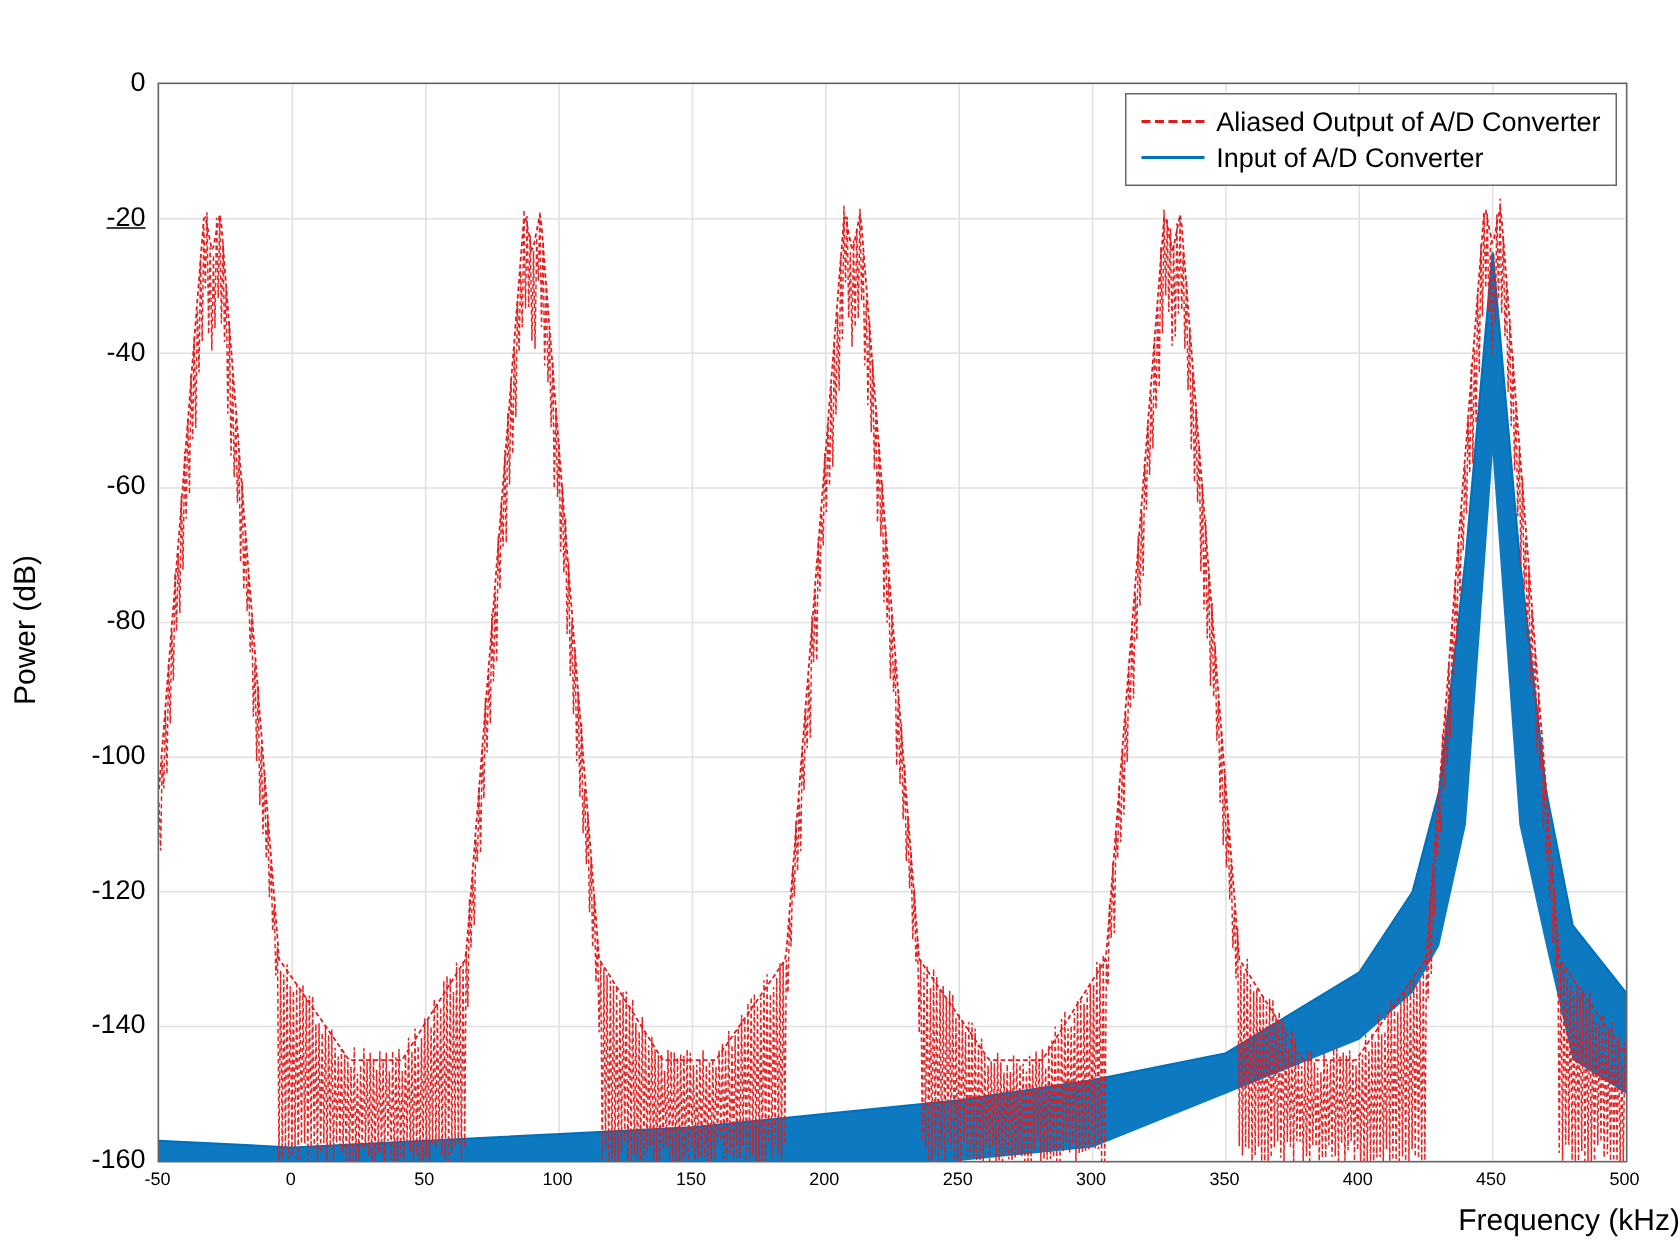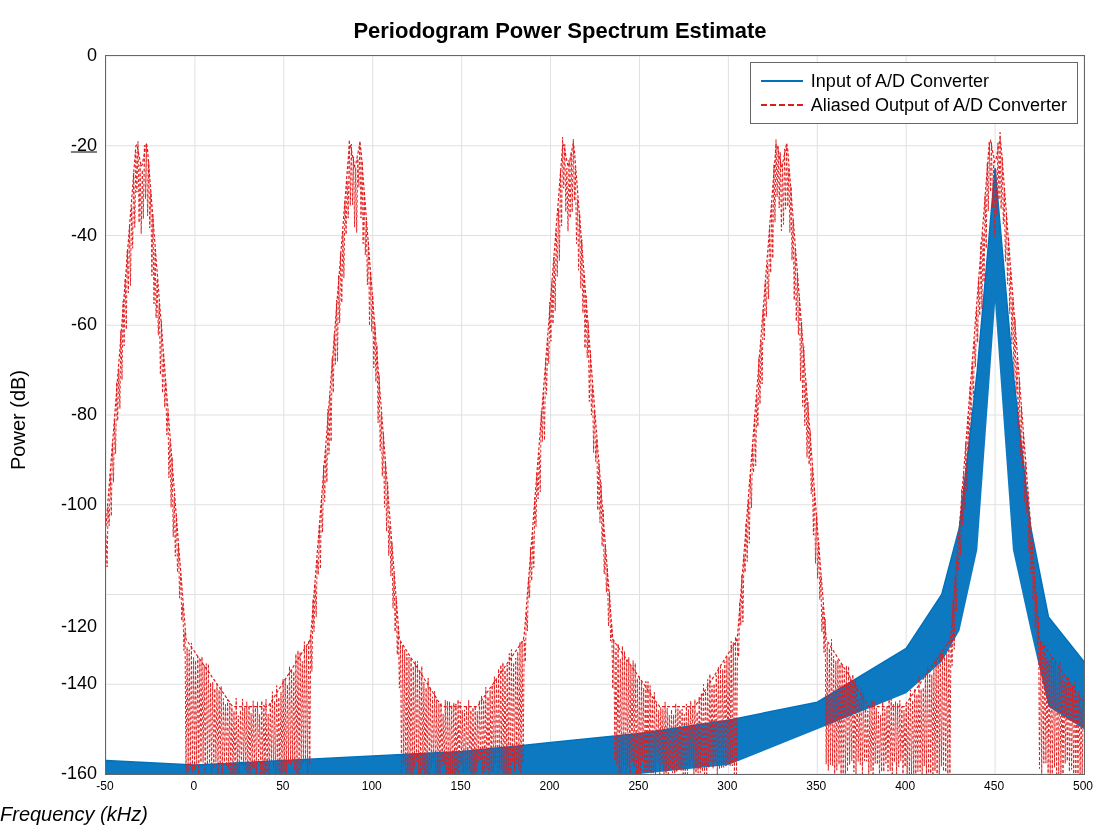--- a/index.html
+++ b/index.html
@@ -31,23 +31,22 @@
     left: 18px;
     top: 50%;
     transform: translate(-50%, -50%) rotate(-90deg);
     font-size: 20px;
   }
   .xlabel {
     position: absolute;
     bottom: 14px;
     left: 0;
     width: 100%;
-    text-align: left;
+    text-align: right;
     font-size: 20px;
-    font-style: italic;
   }
   .plot-area {
     position: absolute;
     left: 105px;
     top: 55px;
     width: 980px;
     height: 720px;
     border: 1px solid #666;
     box-sizing: border-box;
     background: #fff;
@@ -90,21 +89,20 @@
   }
   .swatch-solid { border-top-style: solid; }
   .swatch-dashed { border-top-style: dashed; }
   svg { display: block; }
 </style>
 </head>
 <body>
 
 <div class="figure">
 
-  <div class="title">Periodogram Power Spectrum Estimate</div>
   <div class="ylabel">Power (dB)</div>
   <div class="xlabel">Frequency (kHz)</div>
 
   <div class="plot-area">
     <svg id="plot-svg" width="978" height="718" viewBox="0 0 978 718" preserveAspectRatio="none">
       <g id="grid" class="grid">
           <line x1="0" y1="0" x2="0" y2="718"></line>
           <line x1="88.9090909090909" y1="0" x2="88.9090909090909" y2="718"></line>
           <line x1="177.8181818181818" y1="0" x2="177.8181818181818" y2="718"></line>
           <line x1="266.7272727272727" y1="0" x2="266.7272727272727" y2="718"></line>
@@ -131,26 +129,26 @@
           <path d="M 0 704.5375 L 88.9090909090909 709.025 L 177.8181818181818 704.5375 L 266.7272727272727 700.05 L 355.6363636363636 695.5625 L 444.5454545454545 686.5875 L 533.4545454545454 677.6125 L 622.3636363636364 664.15 L 711.2727272727273 646.2 L 800.1818181818182 592.35 L 835.7454545454545 538.5 L 853.5272727272727 471.1875 L 871.3090909090909 314.125 L 889.090909090909 112.1875 L 906.8727272727273 314.125 L 924.6545454545454 471.1875 L 942.4363636363636 560.9375 L 978 605.8125" fill="none" stroke="#0072BD" stroke-width="1.5"></path>
         </g>
       <g id="series-aliased">
           <path d="M 0.0 479.1 L 1.1 511.0 L 2.1 450.9 L 3.2 469.7 L 4.3 418.1 L 5.3 460.1 L 6.4 386.4 L 7.5 426.2 L 8.5 364.6 L 9.6 397.7 L 10.7 325.9 L 11.7 364.8 L 12.8 312.9 L 13.9 352.6 L 14.9 274.3 L 16.0 323.8 L 17.1 245.1 L 18.1 289.9 L 19.2 223.1 L 20.3 273.5 L 21.3 193.8 L 22.4 236.7 L 23.5 168.4 L 24.5 229.4 L 25.6 150.7 L 26.7 192.3 L 27.7 117.0 L 28.8 171.4 L 29.9 95.9 L 30.9 136.3 L 32.0 85.5 L 33.1 166.8 L 34.1 108.9 L 35.2 177.7 L 36.3 114.0 L 37.3 162.8 L 38.4 89.2 L 39.5 142.7 L 40.5 87.6 L 41.6 159.7 L 42.7 106.2 L 43.7 172.0 L 44.8 135.9 L 45.9 219.8 L 46.9 158.7 L 48.0 247.8 L 49.1 193.3 L 50.1 262.0 L 51.2 223.0 L 52.3 279.2 L 53.3 247.3 L 54.4 318.9 L 55.5 265.3 L 56.5 337.1 L 57.6 299.8 L 58.7 351.4 L 59.7 325.7 L 60.8 378.8 L 61.9 355.9 L 62.9 421.8 L 64.0 385.5 L 65.1 451.3 L 66.1 401.2 L 67.2 480.9 L 68.3 441.3 L 69.3 500.2 L 70.4 459.4 L 71.5 516.5 L 72.5 490.3 L 73.6 542.2 L 74.7 517.8 L 75.8 564.9 L 76.8 548.5 L 77.9 594.4 L 79.0 575.3 L 80.0 718.0 L 81.1 591.1 L 82.2 715.9 L 83.2 593.7 L 84.3 710.2 L 85.4 586.9 L 86.4 716.2 L 87.5 601.5 L 88.6 714.5 L 89.6 604.5 L 90.7 708.8 L 91.8 600.6 L 92.8 718.0 L 93.9 604.4 L 95.0 706.4 L 96.0 600.8 L 97.1 706.3 L 98.2 609.0 L 99.2 718.0 L 100.3 607.6 L 101.4 709.0 L 102.4 608.0 L 103.5 709.9 L 104.6 626.7 L 105.6 718.0 L 106.7 626.1 L 107.8 712.3 L 108.8 632.5 L 109.9 706.1 L 111.0 628.0 L 112.0 718.0 L 113.1 633.9 L 114.2 708.7 L 115.2 630.3 L 116.3 718.0 L 117.4 642.5 L 118.4 706.0 L 119.5 648.4 L 120.6 710.4 L 121.6 643.4 L 122.7 712.4 L 123.8 647.0 L 124.8 718.0 L 125.9 651.3 L 127.0 718.0 L 128.0 654.9 L 129.1 718.0 L 130.2 642.2 L 131.2 718.0 L 132.3 659.6 L 133.4 718.0 L 134.4 654.2 L 135.5 709.7 L 136.6 642.9 L 137.6 709.6 L 138.7 651.9 L 139.8 715.0 L 140.8 645.8 L 141.9 718.0 L 143.0 649.5 L 144.0 718.0 L 145.1 657.1 L 146.2 712.4 L 147.2 644.9 L 148.3 712.8 L 149.4 651.8 L 150.4 718.0 L 151.5 645.9 L 152.6 704.6 L 153.6 658.2 L 154.7 717.2 L 155.8 644.7 L 156.8 718.0 L 157.9 648.9 L 159.0 718.0 L 160.0 643.4 L 161.1 716.6 L 162.2 658.0 L 163.2 718.0 L 164.3 646.7 L 165.4 705.3 L 166.4 635.7 L 167.5 711.6 L 168.6 644.8 L 169.6 718.0 L 170.7 629.6 L 171.8 714.3 L 172.8 641.2 L 173.9 718.0 L 175.0 636.0 L 176.0 717.9 L 177.1 622.8 L 178.2 715.9 L 179.2 623.4 L 180.3 718.0 L 181.4 628.6 L 182.4 706.9 L 183.5 610.2 L 184.6 708.8 L 185.6 613.3 L 186.7 704.8 L 187.8 615.6 L 188.8 714.5 L 189.9 598.0 L 191.0 718.0 L 192.0 594.6 L 193.1 718.0 L 194.2 596.1 L 195.2 712.6 L 196.3 605.3 L 197.4 707.9 L 198.4 585.7 L 199.5 705.7 L 200.6 590.4 L 201.6 718.0 L 202.7 584.2 L 203.8 709.0 L 204.8 577.7 L 205.9 615.4 L 207.0 543.2 L 208.0 575.6 L 209.1 528.0 L 210.2 560.7 L 211.2 503.5 L 212.3 518.6 L 213.4 468.7 L 214.4 512.9 L 215.5 442.6 L 216.6 476.4 L 217.6 409.2 L 218.7 445.6 L 219.8 392.8 L 220.9 426.4 L 221.9 353.0 L 223.0 398.3 L 224.1 338.4 L 225.1 385.6 L 226.2 301.5 L 227.3 336.8 L 228.3 278.3 L 229.4 308.4 L 230.5 244.0 L 231.5 305.7 L 232.6 219.1 L 233.7 267.0 L 234.7 196.2 L 235.8 246.7 L 236.9 175.1 L 237.9 222.1 L 239.0 144.5 L 240.1 178.5 L 241.1 124.6 L 242.2 162.1 L 243.3 83.8 L 244.3 149.7 L 245.4 88.0 L 246.5 148.6 L 247.5 100.8 L 248.6 171.1 L 249.7 111.4 L 250.7 176.5 L 251.8 102.6 L 252.9 131.2 L 253.9 84.8 L 255.0 162.1 L 256.1 104.9 L 257.1 187.7 L 258.2 135.2 L 259.3 198.9 L 260.3 164.9 L 261.4 228.8 L 262.5 185.0 L 263.5 269.7 L 264.6 215.8 L 265.7 275.3 L 266.7 239.0 L 267.8 311.9 L 268.9 268.2 L 269.9 325.9 L 271.0 289.3 L 272.1 366.7 L 273.1 318.8 L 274.2 394.6 L 275.3 358.0 L 276.3 420.3 L 277.4 377.5 L 278.5 451.3 L 279.5 405.0 L 280.6 475.4 L 281.7 426.4 L 282.7 499.5 L 283.8 469.8 L 284.9 520.1 L 285.9 486.2 L 287.0 552.2 L 288.1 517.2 L 289.1 575.8 L 290.2 542.0 L 291.3 598.8 L 292.3 569.6 L 293.4 632.1 L 294.5 586.1 L 295.5 718.0 L 296.6 589.7 L 297.7 709.5 L 298.7 594.0 L 299.8 718.0 L 300.9 597.9 L 301.9 716.3 L 303.0 601.1 L 304.1 718.0 L 305.1 601.4 L 306.2 718.0 L 307.3 610.1 L 308.3 712.2 L 309.4 605.4 L 310.5 704.8 L 311.5 605.0 L 312.6 718.0 L 313.7 614.4 L 314.7 718.0 L 315.8 610.2 L 316.9 713.3 L 317.9 626.0 L 319.0 718.0 L 320.1 631.8 L 321.1 718.0 L 322.2 622.0 L 323.3 718.0 L 324.3 631.2 L 325.4 712.5 L 326.5 640.8 L 327.5 707.5 L 328.6 635.1 L 329.7 718.0 L 330.7 643.5 L 331.8 718.0 L 332.9 647.4 L 333.9 718.0 L 335.0 647.0 L 336.1 708.9 L 337.1 657.9 L 338.2 708.5 L 339.3 644.0 L 340.3 717.2 L 341.4 645.0 L 342.5 717.8 L 343.5 645.6 L 344.6 718.0 L 345.7 649.0 L 346.7 718.0 L 347.8 646.8 L 348.9 718.0 L 349.9 647.9 L 351.0 715.1 L 352.1 643.7 L 353.1 718.0 L 354.2 645.9 L 355.3 709.5 L 356.3 654.1 L 357.4 717.0 L 358.5 653.8 L 359.5 715.4 L 360.6 649.7 L 361.7 715.3 L 362.7 644.2 L 363.8 715.8 L 364.9 654.2 L 365.9 718.0 L 367.0 651.5 L 368.1 718.0 L 369.2 649.8 L 370.2 716.0 L 371.3 655.2 L 372.4 706.1 L 373.4 644.2 L 374.5 704.8 L 375.6 639.3 L 376.6 716.6 L 377.7 643.9 L 378.8 715.7 L 379.8 631.3 L 380.9 712.6 L 382.0 640.6 L 383.0 718.0 L 384.1 634.2 L 385.2 715.9 L 386.2 629.1 L 387.3 715.8 L 388.4 620.7 L 389.4 708.3 L 390.5 622.7 L 391.6 718.0 L 392.6 612.7 L 393.7 713.0 L 394.8 608.8 L 395.8 714.9 L 396.9 606.5 L 398.0 718.0 L 399.0 614.1 L 400.1 718.0 L 401.2 609.0 L 402.2 718.0 L 403.3 597.5 L 404.4 718.0 L 405.4 593.5 L 406.5 706.3 L 407.6 606.6 L 408.6 715.6 L 409.7 602.0 L 410.8 707.3 L 411.8 595.8 L 412.9 713.4 L 414.0 586.2 L 415.0 718.0 L 416.1 585.3 L 417.2 706.7 L 418.2 583.8 L 419.3 605.8 L 420.4 556.2 L 421.4 575.0 L 422.5 521.8 L 423.6 541.6 L 424.6 491.6 L 425.7 524.8 L 426.8 476.8 L 427.8 511.5 L 428.9 441.6 L 430.0 470.8 L 431.0 416.5 L 432.1 442.9 L 433.2 397.1 L 434.2 435.9 L 435.3 354.9 L 436.4 385.5 L 437.4 336.7 L 438.5 384.4 L 439.6 302.5 L 440.6 338.3 L 441.7 283.7 L 442.8 307.7 L 443.8 246.0 L 444.9 285.3 L 446.0 225.2 L 447.0 267.9 L 448.1 201.0 L 449.2 255.1 L 450.2 174.2 L 451.3 220.4 L 452.4 152.4 L 453.4 204.5 L 454.5 115.1 L 455.6 170.0 L 456.6 81.1 L 457.7 132.4 L 458.8 88.5 L 459.8 155.9 L 460.9 112.1 L 462.0 175.2 L 463.0 104.3 L 464.1 162.2 L 465.2 96.3 L 466.2 156.2 L 467.3 83.1 L 468.4 144.7 L 469.4 112.7 L 470.5 187.7 L 471.6 143.5 L 472.6 214.2 L 473.7 157.7 L 474.8 232.2 L 475.8 183.5 L 476.9 257.1 L 478.0 217.8 L 479.0 292.4 L 480.1 240.1 L 481.2 301.6 L 482.2 266.5 L 483.3 345.5 L 484.4 294.9 L 485.4 359.1 L 486.5 329.9 L 487.6 396.5 L 488.6 354.2 L 489.7 405.4 L 490.8 383.1 L 491.8 454.4 L 492.9 407.4 L 494.0 466.6 L 495.0 426.3 L 496.1 490.2 L 497.2 454.0 L 498.2 518.0 L 499.3 489.7 L 500.4 536.3 L 501.4 511.7 L 502.5 570.3 L 503.6 536.3 L 504.6 585.1 L 505.7 570.1 L 506.8 632.8 L 507.8 583.6 L 508.9 704.7 L 510.0 592.4 L 511.0 708.6 L 512.1 587.5 L 513.2 718.0 L 514.3 602.5 L 515.3 718.0 L 516.4 590.0 L 517.5 712.5 L 518.5 594.9 L 519.6 718.0 L 520.7 603.9 L 521.7 711.2 L 522.8 601.4 L 523.9 718.0 L 524.9 609.6 L 526.0 705.9 L 527.1 604.6 L 528.1 709.8 L 529.2 607.2 L 530.3 718.0 L 531.3 622.3 L 532.4 718.0 L 533.5 619.8 L 534.5 718.0 L 535.6 625.1 L 536.7 705.2 L 537.7 631.9 L 538.8 715.3 L 539.9 625.4 L 540.9 715.4 L 542.0 625.6 L 543.1 714.9 L 544.1 629.6 L 545.2 718.0 L 546.3 640.5 L 547.3 718.0 L 548.4 636.4 L 549.5 718.0 L 550.5 646.9 L 551.6 707.6 L 552.7 654.4 L 553.7 718.0 L 554.8 651.5 L 555.9 708.4 L 556.9 652.8 L 558.0 718.0 L 559.1 645.9 L 560.1 718.0 L 561.2 652.1 L 562.3 718.0 L 563.3 659.0 L 564.4 712.8 L 565.5 653.6 L 566.5 716.9 L 567.6 658.7 L 568.7 718.0 L 569.7 647.5 L 570.8 716.4 L 571.9 652.8 L 572.9 713.9 L 574.0 653.6 L 575.1 714.9 L 576.1 653.2 L 577.2 718.0 L 578.3 658.3 L 579.3 718.0 L 580.4 647.9 L 581.5 718.0 L 582.5 653.6 L 583.6 710.5 L 584.7 645.0 L 585.7 704.6 L 586.8 649.9 L 587.9 718.0 L 588.9 643.5 L 590.0 716.9 L 591.1 655.9 L 592.1 717.2 L 593.2 641.3 L 594.3 716.7 L 595.3 637.7 L 596.4 715.8 L 597.5 628.4 L 598.5 718.0 L 599.6 635.3 L 600.7 718.0 L 601.7 623.4 L 602.8 711.9 L 603.9 618.0 L 604.9 705.4 L 606.0 629.6 L 607.1 712.6 L 608.1 627.9 L 609.2 707.2 L 610.3 619.3 L 611.3 718.0 L 612.4 611.3 L 613.5 713.4 L 614.5 610.8 L 615.6 712.5 L 616.7 613.2 L 617.7 711.3 L 618.8 605.6 L 619.9 710.1 L 620.9 600.8 L 622.0 707.0 L 623.1 600.4 L 624.1 709.6 L 625.2 585.4 L 626.3 710.0 L 627.3 586.3 L 628.4 718.0 L 629.5 580.5 L 630.5 718.0 L 631.6 583.5 L 632.7 601.0 L 633.7 545.6 L 634.8 569.3 L 635.9 518.6 L 636.9 566.1 L 638.0 499.7 L 639.1 516.4 L 640.1 467.1 L 641.2 505.5 L 642.3 444.1 L 643.3 487.2 L 644.4 418.9 L 645.5 451.9 L 646.5 391.3 L 647.6 416.7 L 648.7 359.1 L 649.7 409.7 L 650.8 339.4 L 651.9 370.6 L 652.9 301.3 L 654.0 348.1 L 655.1 284.9 L 656.1 328.0 L 657.2 253.3 L 658.3 283.8 L 659.3 226.5 L 660.4 260.7 L 661.5 206.8 L 662.6 243.0 L 663.6 171.7 L 664.7 216.9 L 665.8 147.3 L 666.8 202.4 L 667.9 108.8 L 669.0 166.1 L 670.0 83.6 L 671.1 141.0 L 672.2 90.4 L 673.2 152.0 L 674.3 96.1 L 675.4 174.7 L 676.4 106.9 L 677.5 168.4 L 678.6 92.9 L 679.6 153.2 L 680.7 90.7 L 681.8 150.7 L 682.8 111.9 L 683.9 176.5 L 685.0 130.3 L 686.0 204.2 L 687.1 163.9 L 688.2 244.2 L 689.2 192.3 L 690.3 265.5 L 691.4 216.5 L 692.4 278.8 L 693.5 240.4 L 694.6 325.1 L 695.6 266.1 L 696.7 350.4 L 697.8 290.3 L 698.8 369.7 L 699.9 325.9 L 701.0 401.4 L 702.0 345.9 L 703.1 408.7 L 704.2 374.7 L 705.2 437.8 L 706.3 410.8 L 707.4 479.1 L 708.4 431.0 L 709.5 507.3 L 710.6 459.8 L 711.6 522.3 L 712.7 486.7 L 713.8 543.7 L 714.8 519.9 L 715.9 575.9 L 717.0 549.6 L 718.0 596.4 L 719.1 562.7 L 720.2 708.1 L 721.2 587.6 L 722.3 714.4 L 723.4 592.4 L 724.4 708.6 L 725.5 583.2 L 726.6 709.6 L 727.6 600.2 L 728.7 718.0 L 729.8 604.8 L 730.8 714.2 L 731.9 603.4 L 733.0 708.4 L 734.0 608.1 L 735.1 718.0 L 736.2 607.9 L 737.2 718.0 L 738.3 614.9 L 739.4 718.0 L 740.4 609.7 L 741.5 715.6 L 742.6 610.2 L 743.6 708.6 L 744.7 621.8 L 745.8 704.9 L 746.8 618.4 L 747.9 715.8 L 749.0 623.9 L 750.0 718.0 L 751.1 629.3 L 752.2 705.4 L 753.2 642.8 L 754.3 708.5 L 755.4 630.8 L 756.4 718.0 L 757.5 636.2 L 758.6 704.8 L 759.6 649.9 L 760.7 705.2 L 761.8 654.8 L 762.8 718.0 L 763.9 650.2 L 765.0 714.9 L 766.0 644.3 L 767.1 718.0 L 768.2 644.9 L 769.2 707.4 L 770.3 652.2 L 771.4 708.4 L 772.4 655.9 L 773.5 718.0 L 774.6 658.9 L 775.6 715.8 L 776.7 645.8 L 777.8 715.8 L 778.8 653.3 L 779.9 707.4 L 781.0 651.2 L 782.0 715.3 L 783.1 643.2 L 784.2 714.9 L 785.2 643.0 L 786.3 718.0 L 787.4 648.3 L 788.4 706.1 L 789.5 645.6 L 790.6 717.8 L 791.6 647.6 L 792.7 710.8 L 793.8 644.4 L 794.8 704.6 L 795.9 650.7 L 797.0 718.0 L 798.0 654.2 L 799.1 710.9 L 800.2 649.0 L 801.2 718.0 L 802.3 647.0 L 803.4 718.0 L 804.4 633.9 L 805.5 718.0 L 806.6 644.1 L 807.7 718.0 L 808.7 632.8 L 809.8 718.0 L 810.9 638.2 L 811.9 715.6 L 813.0 620.3 L 814.1 715.4 L 815.1 633.5 L 816.2 718.0 L 817.3 631.5 L 818.3 710.0 L 819.4 617.9 L 820.5 718.0 L 821.5 610.5 L 822.6 717.3 L 823.7 614.9 L 824.7 717.5 L 825.8 618.8 L 826.9 718.0 L 827.9 612.6 L 829.0 715.1 L 830.1 604.6 L 831.1 718.0 L 832.2 608.5 L 833.3 718.0 L 834.3 599.2 L 835.4 710.2 L 836.5 597.1 L 837.5 715.3 L 838.6 600.8 L 839.7 716.2 L 840.7 597.3 L 841.8 718.0 L 842.9 592.3 L 843.9 717.6 L 845.0 580.3 L 846.1 609.7 L 847.1 543.6 L 848.2 593.3 L 849.3 520.3 L 850.3 555.1 L 851.4 502.8 L 852.5 514.8 L 853.5 477.7 L 854.6 498.8 L 855.7 433.0 L 856.7 469.7 L 857.8 417.6 L 858.9 452.7 L 859.9 386.2 L 861.0 435.5 L 862.1 359.4 L 863.1 394.9 L 864.2 330.2 L 865.3 372.7 L 866.3 307.3 L 867.4 341.3 L 868.5 284.3 L 869.5 310.9 L 870.6 253.9 L 871.7 286.7 L 872.7 223.7 L 873.8 259.6 L 874.9 186.7 L 875.9 252.9 L 877.0 176.4 L 878.1 226.2 L 879.1 139.7 L 880.2 192.5 L 881.3 106.5 L 882.3 154.9 L 883.4 87.4 L 884.5 135.8 L 885.5 85.7 L 886.6 152.0 L 887.7 105.7 L 888.7 180.3 L 889.8 112.6 L 890.9 159.0 L 891.9 86.8 L 893.0 143.6 L 894.1 76.3 L 895.1 153.0 L 896.2 101.1 L 897.3 168.1 L 898.3 134.2 L 899.4 205.4 L 900.5 159.5 L 901.5 228.2 L 902.6 181.1 L 903.7 257.6 L 904.7 214.5 L 905.8 288.1 L 906.9 243.0 L 907.9 320.7 L 909.0 262.6 L 910.1 336.8 L 911.1 302.4 L 912.2 372.2 L 913.3 323.8 L 914.3 399.9 L 915.4 350.2 L 916.5 411.1 L 917.5 378.7 L 918.6 445.6 L 919.7 406.5 L 920.7 456.9 L 921.8 435.5 L 922.9 495.5 L 923.9 461.6 L 925.0 517.1 L 926.1 486.7 L 927.1 543.5 L 928.2 522.3 L 929.3 572.6 L 930.3 538.3 L 931.4 588.7 L 932.5 562.4 L 933.5 712.6 L 934.6 586.0 L 935.7 717.8 L 936.7 588.9 L 937.8 707.2 L 938.9 595.5 L 939.9 707.2 L 941.0 601.0 L 942.1 717.5 L 943.1 604.5 L 944.2 718.0 L 945.3 600.7 L 946.3 718.0 L 947.4 606.9 L 948.5 711.4 L 949.5 604.0 L 950.6 718.0 L 951.7 612.5 L 952.7 718.0 L 953.8 605.2 L 954.9 718.0 L 956.0 620.0 L 957.0 718.0 L 958.1 625.8 L 959.2 707.5 L 960.2 625.9 L 961.3 705.2 L 962.4 620.2 L 963.4 715.7 L 964.5 628.7 L 965.6 713.5 L 966.6 632.0 L 967.7 718.0 L 968.8 625.4 L 969.8 718.0 L 970.9 640.4 L 972.0 718.0 L 973.0 634.8 L 974.1 718.0 L 975.2 651.9 L 976.2 718.0 L 977.3 638.8 " fill="none" stroke="#E11B1B" stroke-width="1" stroke-dasharray="3,2" stroke-opacity="0.95"></path>
           <path d="M 0.0 470.2 L 1.1 456.6 L 2.1 443.0 L 3.2 429.4 L 4.3 415.8 L 5.3 402.2 L 6.4 388.7 L 7.5 375.1 L 8.5 361.5 L 9.6 347.9 L 10.7 334.3 L 11.7 320.7 L 12.8 307.1 L 13.9 293.6 L 14.9 280.0 L 16.0 266.4 L 17.1 252.8 L 18.1 239.2 L 19.2 225.6 L 20.3 212.1 L 21.3 198.5 L 22.4 184.9 L 23.5 171.3 L 24.5 157.7 L 25.6 144.1 L 26.7 130.5 L 27.7 117.0 L 28.8 103.4 L 29.9 89.8 L 30.9 88.9 L 32.0 94.2 L 33.1 99.6 L 34.1 105.0 L 35.2 110.4 L 36.3 108.6 L 37.3 103.2 L 38.4 97.8 L 39.5 92.4 L 40.5 87.1 L 41.6 94.3 L 42.7 107.9 L 43.7 121.5 L 44.8 135.1 L 45.9 148.7 L 46.9 162.2 L 48.0 175.8 L 49.1 189.4 L 50.1 203.0 L 51.2 216.6 L 52.3 230.2 L 53.3 243.8 L 54.4 257.3 L 55.5 270.9 L 56.5 284.5 L 57.6 298.1 L 58.7 311.7 L 59.7 325.3 L 60.8 338.8 L 61.9 352.4 L 62.9 366.0 L 64.0 379.6 L 65.1 393.2 L 66.1 406.8 L 67.2 420.4 L 68.3 433.9 L 69.3 447.5 L 70.4 461.1 L 71.5 474.7 L 72.5 488.3 L 73.6 501.9 L 74.7 515.5 L 75.8 529.0 L 76.8 542.6 L 77.9 556.2 L 79.0 569.8 L 80.0 583.4 L 81.1 584.9 L 82.2 586.5 L 83.2 588.0 L 84.3 589.5 L 85.4 591.1 L 86.4 592.6 L 87.5 594.1 L 88.6 595.7 L 89.6 597.2 L 90.7 598.8 L 91.8 600.3 L 92.8 601.8 L 93.9 603.4 L 95.0 604.9 L 96.0 606.5 L 97.1 608.0 L 98.2 609.5 L 99.2 611.1 L 100.3 612.6 L 101.4 614.1 L 102.4 615.7 L 103.5 617.2 L 104.6 618.8 L 105.6 620.3 L 106.7 621.8 L 107.8 623.4 L 108.8 624.9 L 109.9 626.5 L 111.0 628.0 L 112.0 629.5 L 113.1 631.1 L 114.2 632.6 L 115.2 634.1 L 116.3 635.7 L 117.4 637.2 L 118.4 638.8 L 119.5 640.3 L 120.6 641.8 L 121.6 643.4 L 122.7 644.9 L 123.8 646.5 L 124.8 648.0 L 125.9 649.5 L 127.0 650.7 L 128.0 650.7 L 129.1 650.7 L 130.2 650.7 L 131.2 650.7 L 132.3 650.7 L 133.4 650.7 L 134.4 650.7 L 135.5 650.7 L 136.6 650.7 L 137.6 650.7 L 138.7 650.7 L 139.8 650.7 L 140.8 650.7 L 141.9 650.7 L 143.0 650.7 L 144.0 650.7 L 145.1 650.7 L 146.2 650.7 L 147.2 650.7 L 148.3 650.7 L 149.4 650.7 L 150.4 650.7 L 151.5 650.7 L 152.6 650.7 L 153.6 650.7 L 154.7 650.7 L 155.8 650.7 L 156.8 650.7 L 157.9 650.7 L 159.0 650.7 L 160.0 650.7 L 161.1 650.7 L 162.2 650.5 L 163.2 648.8 L 164.3 647.1 L 165.4 645.4 L 166.4 643.7 L 167.5 642.0 L 168.6 640.4 L 169.6 638.7 L 170.7 637.0 L 171.8 635.3 L 172.8 633.6 L 173.9 631.9 L 175.0 630.2 L 176.0 628.5 L 177.1 626.8 L 178.2 625.1 L 179.2 623.4 L 180.3 621.7 L 181.4 620.0 L 182.4 618.4 L 183.5 616.7 L 184.6 615.0 L 185.6 613.3 L 186.7 611.6 L 187.8 609.9 L 188.8 608.2 L 189.9 606.5 L 191.0 604.8 L 192.0 603.1 L 193.1 601.4 L 194.2 599.7 L 195.2 598.0 L 196.3 596.4 L 197.4 594.7 L 198.4 593.0 L 199.5 591.3 L 200.6 589.6 L 201.6 587.9 L 202.7 586.2 L 203.8 584.5 L 204.8 578.8 L 205.9 565.3 L 207.0 551.7 L 208.0 538.1 L 209.1 524.5 L 210.2 510.9 L 211.2 497.3 L 212.3 483.8 L 213.4 470.2 L 214.4 456.6 L 215.5 443.0 L 216.6 429.4 L 217.6 415.8 L 218.7 402.2 L 219.8 388.7 L 220.9 375.1 L 221.9 361.5 L 223.0 347.9 L 224.1 334.3 L 225.1 320.7 L 226.2 307.1 L 227.3 293.6 L 228.3 280.0 L 229.4 266.4 L 230.5 252.8 L 231.5 239.2 L 232.6 225.6 L 233.7 212.1 L 234.7 198.5 L 235.8 184.9 L 236.9 171.3 L 237.9 157.7 L 239.0 144.1 L 240.1 130.5 L 241.1 117.0 L 242.2 103.4 L 243.3 89.8 L 244.3 88.9 L 245.4 94.2 L 246.5 99.6 L 247.5 105.0 L 248.6 110.4 L 249.7 108.6 L 250.7 103.2 L 251.8 97.8 L 252.9 92.4 L 253.9 87.1 L 255.0 94.3 L 256.1 107.9 L 257.1 121.5 L 258.2 135.1 L 259.3 148.7 L 260.3 162.2 L 261.4 175.8 L 262.5 189.4 L 263.5 203.0 L 264.6 216.6 L 265.7 230.2 L 266.7 243.8 L 267.8 257.3 L 268.9 270.9 L 269.9 284.5 L 271.0 298.1 L 272.1 311.7 L 273.1 325.3 L 274.2 338.8 L 275.3 352.4 L 276.3 366.0 L 277.4 379.6 L 278.5 393.2 L 279.5 406.8 L 280.6 420.4 L 281.7 433.9 L 282.7 447.5 L 283.8 461.1 L 284.9 474.7 L 285.9 488.3 L 287.0 501.9 L 288.1 515.5 L 289.1 529.0 L 290.2 542.6 L 291.3 556.2 L 292.3 569.8 L 293.4 583.4 L 294.5 585.1 L 295.5 586.8 L 296.6 588.5 L 297.7 590.1 L 298.7 591.8 L 299.8 593.5 L 300.9 595.2 L 301.9 596.9 L 303.0 598.6 L 304.1 600.3 L 305.1 602.0 L 306.2 603.7 L 307.3 605.4 L 308.3 607.1 L 309.4 608.8 L 310.5 610.5 L 311.5 612.1 L 312.6 613.8 L 313.7 615.5 L 314.7 617.2 L 315.8 618.9 L 316.9 620.6 L 317.9 622.3 L 319.0 624.0 L 320.1 625.7 L 321.1 627.4 L 322.2 629.1 L 323.3 630.8 L 324.3 632.5 L 325.4 634.1 L 326.5 635.8 L 327.5 637.5 L 328.6 639.2 L 329.7 640.9 L 330.7 642.6 L 331.8 644.3 L 332.9 646.0 L 333.9 647.7 L 335.0 649.4 L 336.1 650.7 L 337.1 650.7 L 338.2 650.7 L 339.3 650.7 L 340.3 650.7 L 341.4 650.7 L 342.5 650.7 L 343.5 650.7 L 344.6 650.7 L 345.7 650.7 L 346.7 650.7 L 347.8 650.7 L 348.9 650.7 L 349.9 650.7 L 351.0 650.7 L 352.1 650.7 L 353.1 650.7 L 354.2 650.7 L 355.3 650.7 L 356.3 650.7 L 357.4 650.7 L 358.5 650.7 L 359.5 650.7 L 360.6 650.7 L 361.7 650.7 L 362.7 650.7 L 363.8 650.7 L 364.9 650.7 L 365.9 650.7 L 367.0 650.7 L 368.1 650.7 L 369.2 650.7 L 370.2 650.7 L 371.3 650.6 L 372.4 649.0 L 373.4 647.5 L 374.5 645.9 L 375.6 644.4 L 376.6 642.9 L 377.7 641.3 L 378.8 639.8 L 379.8 638.3 L 380.9 636.7 L 382.0 635.2 L 383.0 633.6 L 384.1 632.1 L 385.2 630.6 L 386.2 629.0 L 387.3 627.5 L 388.4 625.9 L 389.4 624.4 L 390.5 622.9 L 391.6 621.3 L 392.6 619.8 L 393.7 618.2 L 394.8 616.7 L 395.8 615.2 L 396.9 613.6 L 398.0 612.1 L 399.0 610.6 L 400.1 609.0 L 401.2 607.5 L 402.2 605.9 L 403.3 604.4 L 404.4 602.9 L 405.4 601.3 L 406.5 599.8 L 407.6 598.2 L 408.6 596.7 L 409.7 595.2 L 410.8 593.6 L 411.8 592.1 L 412.9 590.6 L 414.0 589.0 L 415.0 587.5 L 416.1 585.9 L 417.2 584.4 L 418.2 578.8 L 419.3 565.3 L 420.4 551.7 L 421.4 538.1 L 422.5 524.5 L 423.6 510.9 L 424.6 497.3 L 425.7 483.8 L 426.8 470.2 L 427.8 456.6 L 428.9 443.0 L 430.0 429.4 L 431.0 415.8 L 432.1 402.2 L 433.2 388.7 L 434.2 375.1 L 435.3 361.5 L 436.4 347.9 L 437.4 334.3 L 438.5 320.7 L 439.6 307.1 L 440.6 293.6 L 441.7 280.0 L 442.8 266.4 L 443.8 252.8 L 444.9 239.2 L 446.0 225.6 L 447.0 212.1 L 448.1 198.5 L 449.2 184.9 L 450.2 171.3 L 451.3 157.7 L 452.4 144.1 L 453.4 130.5 L 454.5 117.0 L 455.6 103.4 L 456.6 89.8 L 457.7 88.9 L 458.8 94.2 L 459.8 99.6 L 460.9 105.0 L 462.0 110.4 L 463.0 108.6 L 464.1 103.2 L 465.2 97.8 L 466.2 92.4 L 467.3 87.1 L 468.4 94.3 L 469.4 107.9 L 470.5 121.5 L 471.6 135.1 L 472.6 148.7 L 473.7 162.2 L 474.8 175.8 L 475.8 189.4 L 476.9 203.0 L 478.0 216.6 L 479.0 230.2 L 480.1 243.8 L 481.2 257.3 L 482.2 270.9 L 483.3 284.5 L 484.4 298.1 L 485.4 311.7 L 486.5 325.3 L 487.6 338.8 L 488.6 352.4 L 489.7 366.0 L 490.8 379.6 L 491.8 393.2 L 492.9 406.8 L 494.0 420.4 L 495.0 433.9 L 496.1 447.5 L 497.2 461.1 L 498.2 474.7 L 499.3 488.3 L 500.4 501.9 L 501.4 515.5 L 502.5 529.0 L 503.6 542.6 L 504.6 556.2 L 505.7 569.8 L 506.8 583.4 L 507.8 584.9 L 508.9 586.5 L 510.0 588.0 L 511.0 589.5 L 512.1 591.1 L 513.2 592.6 L 514.3 594.1 L 515.3 595.7 L 516.4 597.2 L 517.5 598.8 L 518.5 600.3 L 519.6 601.8 L 520.7 603.4 L 521.7 604.9 L 522.8 606.5 L 523.9 608.0 L 524.9 609.5 L 526.0 611.1 L 527.1 612.6 L 528.1 614.1 L 529.2 615.7 L 530.3 617.2 L 531.3 618.8 L 532.4 620.3 L 533.5 621.8 L 534.5 623.4 L 535.6 624.9 L 536.7 626.5 L 537.7 628.0 L 538.8 629.5 L 539.9 631.1 L 540.9 632.6 L 542.0 634.1 L 543.1 635.7 L 544.1 637.2 L 545.2 638.8 L 546.3 640.3 L 547.3 641.8 L 548.4 643.4 L 549.5 644.9 L 550.5 646.5 L 551.6 648.0 L 552.7 649.5 L 553.7 650.7 L 554.8 650.7 L 555.9 650.7 L 556.9 650.7 L 558.0 650.7 L 559.1 650.7 L 560.1 650.7 L 561.2 650.7 L 562.3 650.7 L 563.3 650.7 L 564.4 650.7 L 565.5 650.7 L 566.5 650.7 L 567.6 650.7 L 568.7 650.7 L 569.7 650.7 L 570.8 650.7 L 571.9 650.7 L 572.9 650.7 L 574.0 650.7 L 575.1 650.7 L 576.1 650.7 L 577.2 650.7 L 578.3 650.7 L 579.3 650.7 L 580.4 650.7 L 581.5 650.7 L 582.5 650.7 L 583.6 650.7 L 584.7 650.7 L 585.7 650.7 L 586.8 650.7 L 587.9 650.7 L 588.9 650.5 L 590.0 648.8 L 591.1 647.1 L 592.1 645.4 L 593.2 643.7 L 594.3 642.0 L 595.3 640.4 L 596.4 638.7 L 597.5 637.0 L 598.5 635.3 L 599.6 633.6 L 600.7 631.9 L 601.7 630.2 L 602.8 628.5 L 603.9 626.8 L 604.9 625.1 L 606.0 623.4 L 607.1 621.7 L 608.1 620.0 L 609.2 618.4 L 610.3 616.7 L 611.3 615.0 L 612.4 613.3 L 613.5 611.6 L 614.5 609.9 L 615.6 608.2 L 616.7 606.5 L 617.7 604.8 L 618.8 603.1 L 619.9 601.4 L 620.9 599.7 L 622.0 598.0 L 623.1 596.4 L 624.1 594.7 L 625.2 593.0 L 626.3 591.3 L 627.3 589.6 L 628.4 587.9 L 629.5 586.2 L 630.5 584.5 L 631.6 578.8 L 632.7 565.3 L 633.7 551.7 L 634.8 538.1 L 635.9 524.5 L 636.9 510.9 L 638.0 497.3 L 639.1 483.8 L 640.1 470.2 L 641.2 456.6 L 642.3 443.0 L 643.3 429.4 L 644.4 415.8 L 645.5 402.2 L 646.5 388.7 L 647.6 375.1 L 648.7 361.5 L 649.7 347.9 L 650.8 334.3 L 651.9 320.7 L 652.9 307.1 L 654.0 293.6 L 655.1 280.0 L 656.1 266.4 L 657.2 252.8 L 658.3 239.2 L 659.3 225.6 L 660.4 212.1 L 661.5 198.5 L 662.6 184.9 L 663.6 171.3 L 664.7 157.7 L 665.8 144.1 L 666.8 130.5 L 667.9 117.0 L 669.0 103.4 L 670.0 89.8 L 671.1 88.9 L 672.2 94.2 L 673.2 99.6 L 674.3 105.0 L 675.4 110.4 L 676.4 108.6 L 677.5 103.2 L 678.6 97.8 L 679.6 92.4 L 680.7 87.1 L 681.8 94.3 L 682.8 107.9 L 683.9 121.5 L 685.0 135.1 L 686.0 148.7 L 687.1 162.2 L 688.2 175.8 L 689.2 189.4 L 690.3 203.0 L 691.4 216.6 L 692.4 230.2 L 693.5 243.8 L 694.6 257.3 L 695.6 270.9 L 696.7 284.5 L 697.8 298.1 L 698.8 311.7 L 699.9 325.3 L 701.0 338.8 L 702.0 352.4 L 703.1 366.0 L 704.2 379.6 L 705.2 393.2 L 706.3 406.8 L 707.4 420.4 L 708.4 433.9 L 709.5 447.5 L 710.6 461.1 L 711.6 474.7 L 712.7 488.3 L 713.8 501.9 L 714.8 515.5 L 715.9 529.0 L 717.0 542.6 L 718.0 556.2 L 719.1 569.8 L 720.2 583.4 L 721.2 585.1 L 722.3 586.8 L 723.4 588.5 L 724.4 590.1 L 725.5 591.8 L 726.6 593.5 L 727.6 595.2 L 728.7 596.9 L 729.8 598.6 L 730.8 600.3 L 731.9 602.0 L 733.0 603.7 L 734.0 605.4 L 735.1 607.1 L 736.2 608.8 L 737.2 610.5 L 738.3 612.1 L 739.4 613.8 L 740.4 615.5 L 741.5 617.2 L 742.6 618.9 L 743.6 620.6 L 744.7 622.3 L 745.8 624.0 L 746.8 625.7 L 747.9 627.4 L 749.0 629.1 L 750.0 630.8 L 751.1 632.5 L 752.2 634.1 L 753.2 635.8 L 754.3 637.5 L 755.4 639.2 L 756.4 640.9 L 757.5 642.6 L 758.6 644.3 L 759.6 646.0 L 760.7 647.7 L 761.8 649.4 L 762.8 650.7 L 763.9 650.7 L 765.0 650.7 L 766.0 650.7 L 767.1 650.7 L 768.2 650.7 L 769.2 650.7 L 770.3 650.7 L 771.4 650.7 L 772.4 650.7 L 773.5 650.7 L 774.6 650.7 L 775.6 650.7 L 776.7 650.7 L 777.8 650.7 L 778.8 650.7 L 779.9 650.7 L 781.0 650.7 L 782.0 650.7 L 783.1 650.7 L 784.2 650.7 L 785.2 650.7 L 786.3 650.7 L 787.4 650.7 L 788.4 650.7 L 789.5 650.7 L 790.6 650.7 L 791.6 650.7 L 792.7 650.7 L 793.8 650.7 L 794.8 650.7 L 795.9 650.7 L 797.0 650.7 L 798.0 650.6 L 799.1 649.0 L 800.2 647.5 L 801.2 645.9 L 802.3 644.4 L 803.4 642.9 L 804.4 641.3 L 805.5 639.8 L 806.6 638.3 L 807.7 636.7 L 808.7 635.2 L 809.8 633.6 L 810.9 632.1 L 811.9 630.6 L 813.0 629.0 L 814.1 627.5 L 815.1 625.9 L 816.2 624.4 L 817.3 622.9 L 818.3 621.3 L 819.4 619.8 L 820.5 618.2 L 821.5 616.7 L 822.6 615.2 L 823.7 613.6 L 824.7 612.1 L 825.8 610.6 L 826.9 609.0 L 827.9 607.5 L 829.0 605.9 L 830.1 604.4 L 831.1 602.9 L 832.2 601.3 L 833.3 599.8 L 834.3 598.2 L 835.4 596.7 L 836.5 595.2 L 837.5 593.6 L 838.6 592.1 L 839.7 590.6 L 840.7 589.0 L 841.8 587.5 L 842.9 585.9 L 843.9 584.4 L 845.0 578.8 L 846.1 565.1 L 847.1 551.4 L 848.2 537.7 L 849.3 524.0 L 850.3 510.3 L 851.4 496.6 L 852.5 482.9 L 853.5 469.1 L 854.6 455.4 L 855.7 441.7 L 856.7 428.0 L 857.8 414.3 L 858.9 400.6 L 859.9 386.9 L 861.0 373.2 L 862.1 359.5 L 863.1 345.8 L 864.2 332.1 L 865.3 318.4 L 866.3 304.7 L 867.4 291.0 L 868.5 277.2 L 869.5 263.5 L 870.6 249.8 L 871.7 236.1 L 872.7 222.4 L 873.8 208.7 L 874.9 195.0 L 875.9 181.3 L 877.0 167.6 L 878.1 153.9 L 879.1 140.2 L 880.2 126.5 L 881.3 112.8 L 882.3 99.1 L 883.4 85.3 L 884.5 84.4 L 885.5 89.8 L 886.6 95.1 L 887.7 100.5 L 888.7 105.9 L 889.8 104.1 L 890.9 98.7 L 891.9 93.3 L 893.0 88.0 L 894.1 82.6 L 895.1 89.9 L 896.2 103.6 L 897.3 117.3 L 898.3 131.0 L 899.4 144.7 L 900.5 158.4 L 901.5 172.2 L 902.6 185.9 L 903.7 199.6 L 904.7 213.3 L 905.8 227.0 L 906.9 240.7 L 907.9 254.4 L 909.0 268.1 L 910.1 281.8 L 911.1 295.5 L 912.2 309.2 L 913.3 322.9 L 914.3 336.6 L 915.4 350.4 L 916.5 364.1 L 917.5 377.8 L 918.6 391.5 L 919.7 405.2 L 920.7 418.9 L 921.8 432.6 L 922.9 446.3 L 923.9 460.0 L 925.0 473.7 L 926.1 487.4 L 927.1 501.1 L 928.2 514.8 L 929.3 528.5 L 930.3 542.3 L 931.4 556.0 L 932.5 569.7 L 933.5 583.4 L 934.6 584.9 L 935.7 586.5 L 936.7 588.0 L 937.8 589.5 L 938.9 591.1 L 939.9 592.6 L 941.0 594.1 L 942.1 595.7 L 943.1 597.2 L 944.2 598.8 L 945.3 600.3 L 946.3 601.8 L 947.4 603.4 L 948.5 604.9 L 949.5 606.5 L 950.6 608.0 L 951.7 609.5 L 952.7 611.1 L 953.8 612.6 L 954.9 614.1 L 956.0 615.7 L 957.0 617.2 L 958.1 618.8 L 959.2 620.3 L 960.2 621.8 L 961.3 623.4 L 962.4 624.9 L 963.4 626.5 L 964.5 628.0 L 965.6 629.5 L 966.6 631.1 L 967.7 632.6 L 968.8 634.1 L 969.8 635.7 L 970.9 637.2 L 972.0 638.8 L 973.0 640.3 L 974.1 641.8 L 975.2 643.4 L 976.2 644.9 L 977.3 646.5 " fill="none" stroke="#E11B1B" stroke-width="1.2" stroke-dasharray="3,2"></path>
         </g>
     </svg>
 
     <div class="legend">
       <div class="legend-row">
+        <span class="legend-swatch swatch-dashed" id="swatch1" style="border-top-color: rgb(225, 27, 27);"></span>
+        <span>Aliased Output of A/D Converter</span>
+      </div>
+      <div class="legend-row">
         <span class="legend-swatch swatch-solid" id="swatch0" style="border-top-color: rgb(0, 114, 189);"></span>
         <span>Input of A/D Converter</span>
-      </div>
-      <div class="legend-row">
-        <span class="legend-swatch swatch-dashed" id="swatch1" style="border-top-color: rgb(225, 27, 27);"></span>
-        <span>Aliased Output of A/D Converter</span>
       </div>
     </div>
   </div>
 
   <div id="xtick-container">
       <div class="tick-label-x" style="left: 105px; top: 779px;">-50</div>
       <div class="tick-label-x" style="left: 193.909px; top: 779px;">0</div>
       <div class="tick-label-x" style="left: 282.818px; top: 779px;">50</div>
       <div class="tick-label-x" style="left: 371.727px; top: 779px;">100</div>
       <div class="tick-label-x" style="left: 460.636px; top: 779px;">150</div>
@@ -162,18 +160,18 @@
       <div class="tick-label-x" style="left: 994.091px; top: 779px;">450</div>
       <div class="tick-label-x" style="left: 1083px; top: 779px;">500</div>
     </div>
   <div id="ytick-container">
       <div class="tick-label-y" style="left: 47px; top: 55px;">0</div>
       <div class="tick-label-y" style="left: 47px; top: 144.75px; text-decoration: underline;">-20</div>
       <div class="tick-label-y" style="left: 47px; top: 234.5px;">-40</div>
       <div class="tick-label-y" style="left: 47px; top: 324.25px;">-60</div>
       <div class="tick-label-y" style="left: 47px; top: 414px;">-80</div>
       <div class="tick-label-y" style="left: 47px; top: 503.75px;">-100</div>
-      <div class="tick-label-y" style="left: 47px; top: 593.5px; margin-top: 32px;">-120</div>
+      <div class="tick-label-y" style="left: 47px; top: 593.5px;">-120</div>
       <div class="tick-label-y" style="left: 47px; top: 683.25px;">-140</div>
       <div class="tick-label-y" style="left: 47px; top: 773px;">-160</div>
     </div>
 
 </div>
 
 </body></html>

